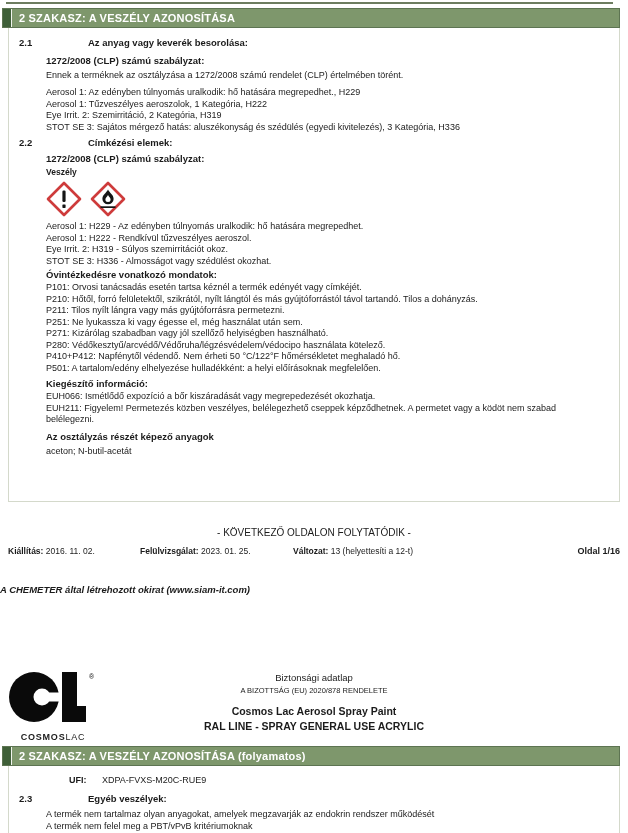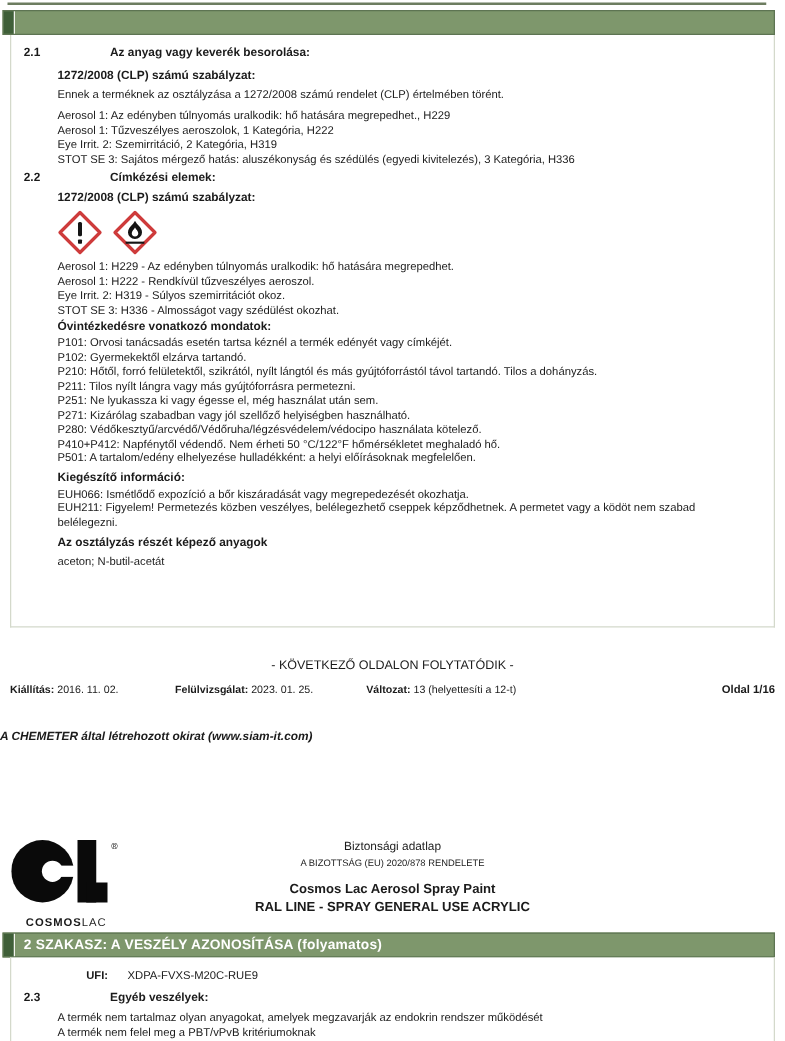--- a/index.html
+++ b/index.html
@@ -70,20 +70,21 @@
 </style>
 </head>
 <body>
 
 <div class="sheet">
 
   <div class="top-rule"></div>
 
   <div class="secbar secbar1">
     <span class="block"></span>
+    <span class="label">2 SZAKASZ: A VESZÉLY AZONOSÍTÁSA</span>
   </div>
 
   <div class="box box1">
 
     <div class="numrow sp-mt9">
       <span class="num">2.1</span>
       <span class="title">Az anyag vagy keverék besorolása:</span>
     </div>
 
     <div class="ind bh sp-mt7">1272/2008 (CLP) számú szabályzat:</div>
@@ -95,20 +96,21 @@
       <div>Eye Irrit. 2: Szemirritáció, 2 Kategória, H319</div>
       <div>STOT SE 3: Sajátos mérgező hatás: aluszékonyság és szédülés (egyedi kivitelezés), 3 Kategória, H336</div>
     </div>
 
     <div class="numrow sp-mt4">
       <span class="num">2.2</span>
       <span class="title">Címkézési elemek:</span>
     </div>
 
     <div class="ind bh sp-mt5">1272/2008 (CLP) számú szabályzat:</div>
+    <div class="ind signal sp-mt3">Veszély</div>
 
     <div class="ind picto-row">
       <svg width="36" height="36" viewBox="0 0 36 36">
         <path d="M18 2 L34 18 L18 34 L2 18 Z" fill="#ffffff" stroke="#ce3b3b" stroke-width="2.6" stroke-linejoin="round"></path>
         <rect x="16.4" y="9.5" width="3.2" height="11.5" rx="1.2" fill="#151515"></rect>
         <rect x="16.4" y="23.5" width="3.2" height="3.4" rx="0.6" fill="#151515"></rect>
       </svg>
       <svg width="36" height="36" viewBox="0 0 36 36">
         <path d="M18 2 L34 18 L18 34 L2 18 Z" fill="#ffffff" stroke="#ce3b3b" stroke-width="2.6" stroke-linejoin="round"></path>
         <path d="M18 8.5 c1.6 3.6 5.6 5 5.6 9.4 a5.6 5.3 0 0 1 -11.2 0 c0 -4.4 4 -5.8 5.6 -9.4 z" fill="#151515"></path>
@@ -120,21 +122,20 @@
     <div class="ind list sp-mt3">
       <div>Aerosol 1: H229 - Az edényben túlnyomás uralkodik: hő hatására megrepedhet.</div>
       <div>Aerosol 1: H222 - Rendkívül tűzveszélyes aeroszol.</div>
       <div>Eye Irrit. 2: H319 - Súlyos szemirritációt okoz.</div>
       <div>STOT SE 3: H336 - Almosságot vagy szédülést okozhat.</div>
     </div>
 
     <div class="ind bh sp-mt2">Óvintézkedésre vonatkozó mondatok:</div>
     <div class="ind list sp-mt2">
       <div>P101: Orvosi tanácsadás esetén tartsa kéznél a termék edényét vagy címkéjét.</div>
-      <div>P102: Gyermekektől elzárva tartandó.</div>
       <div>P210: Hőtől, forró felületektől, szikrától, nyílt lángtól és más gyújtóforrástól távol tartandó. Tilos a dohányzás.</div>
       <div>P211: Tilos nyílt lángra vagy más gyújtóforrásra permetezni.</div>
       <div>P251: Ne lyukassza ki vagy égesse el, még használat után sem.</div>
       <div>P271: Kizárólag szabadban vagy jól szellőző helyiségben használható.</div>
       <div>P280: Védőkesztyű/arcvédő/Védőruha/légzésvédelem/védocipo használata kötelező.</div>
       <div>P410+P412: Napfénytől védendő. Nem érheti 50 °C/122°F hőmérsékletet meghaladó hő.</div>
       <div>P501: A tartalom/edény elhelyezése hulladékként: a helyi előírásoknak megfelelően.</div>
     </div>
 
     <div class="ind bh sp-mt4">Kiegészítő információ:</div>

